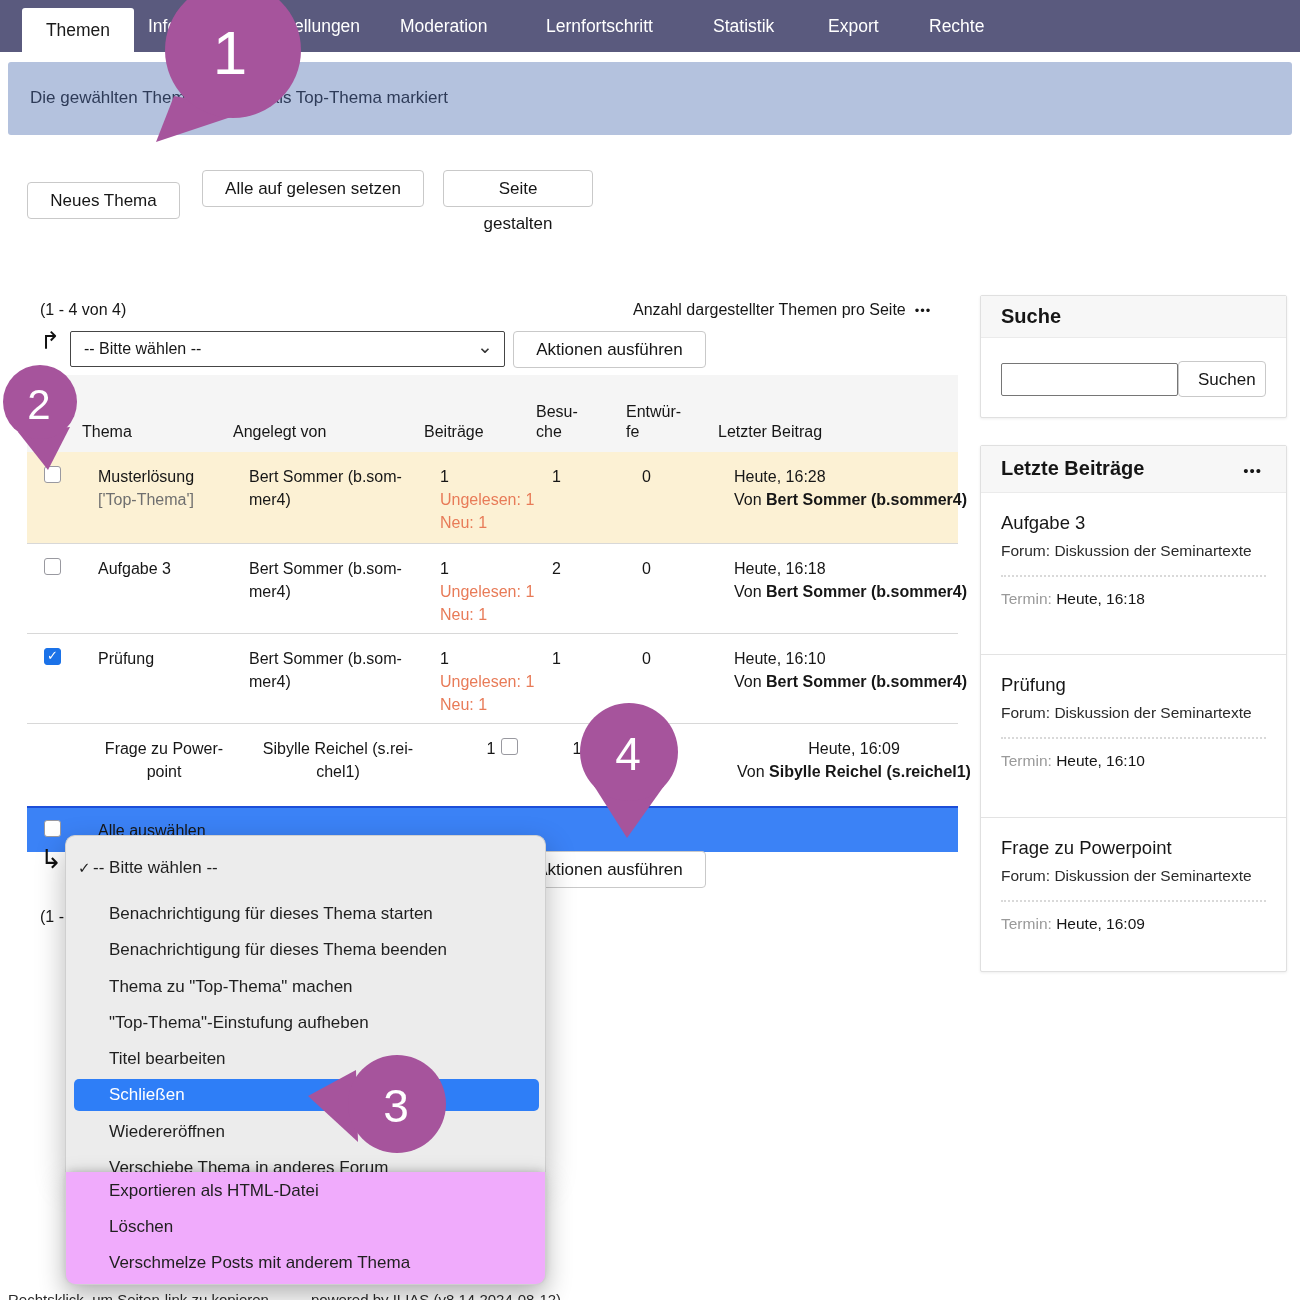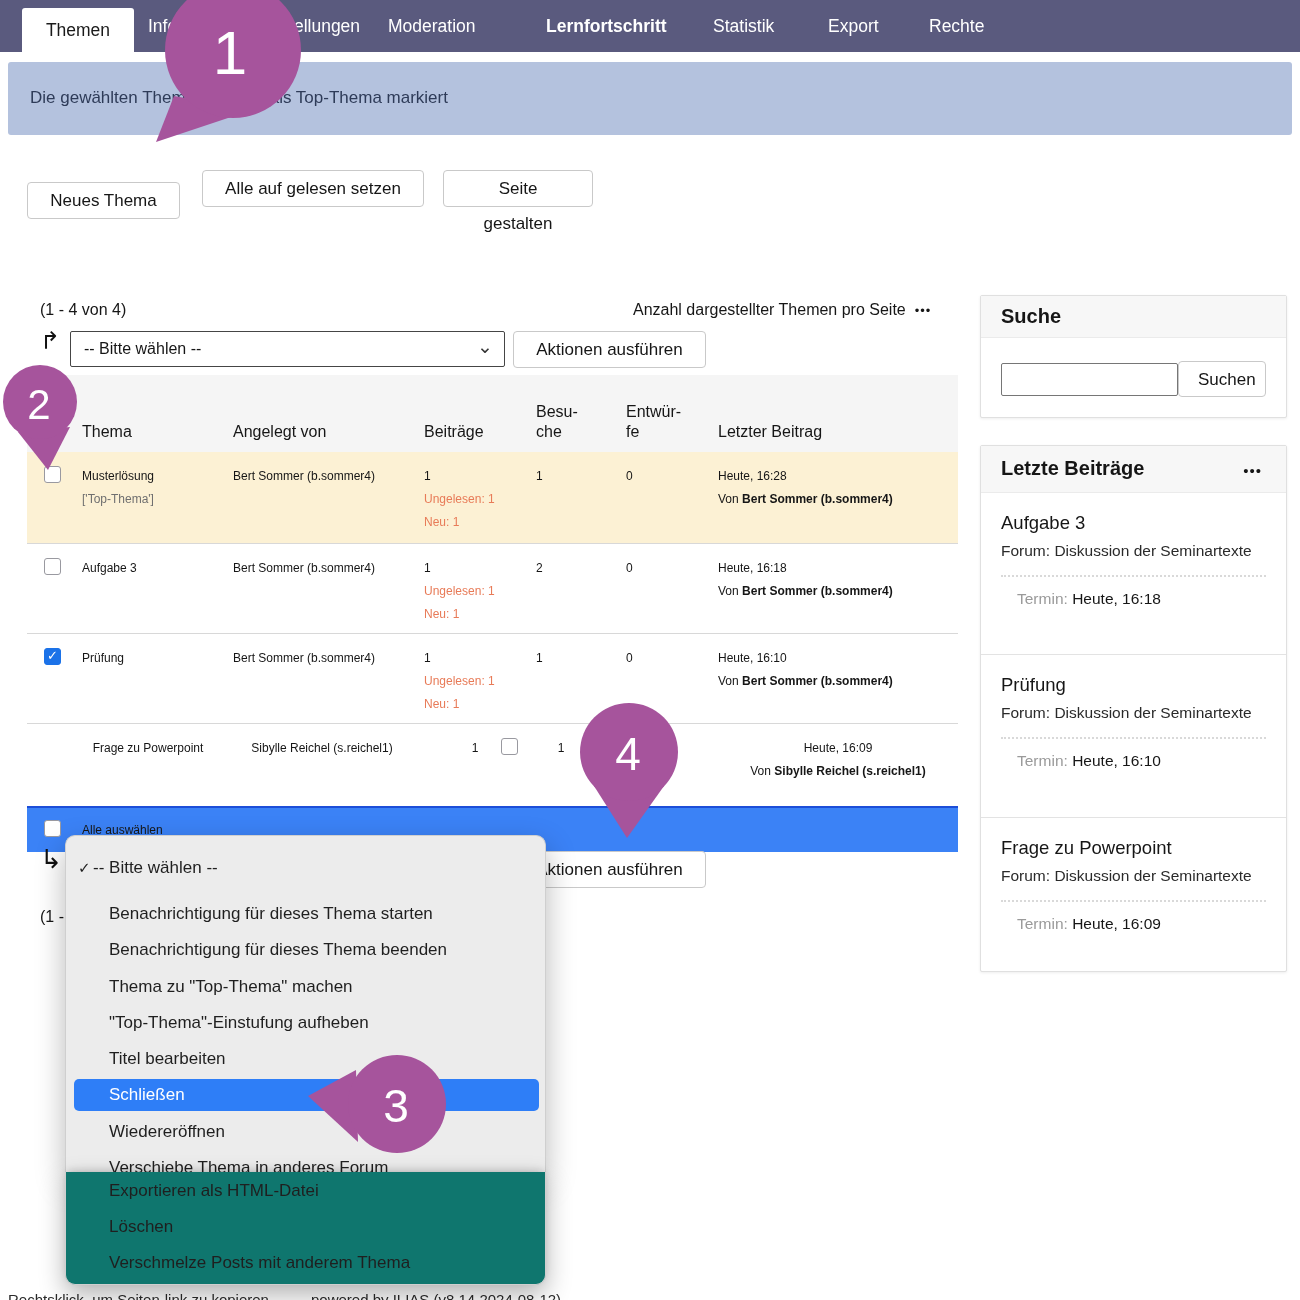--- a/index.html
+++ b/index.html
@@ -31,21 +31,21 @@
   .sel .val { position:absolute; left:13px; top:0; }
   .sel .chev { position:absolute; right:11px; top:-2px; font-size:19px; color:#333; }
   .flowarrow { position:absolute; font-size:24px; color:#111; }
 
   
   .thead { position:absolute; left:27px; top:375px; width:931px; height:77px; background:#f5f5f5; }
   .h { position:absolute; bottom:10px; font-size:16px; line-height:20px; color:#161616; }
   .t-row { position:absolute; left:27px; width:931px; background:#fff; }
   .t-row.hl { background:#fcf1d4; }
   .t-row.bline { border-top:1px solid #d8d8d8; }
-  .c { position:absolute; font-size:12px; line-height:23px; color:#161616; }
+  .c { position:absolute; font-size:16px; line-height:23px; color:#161616;margin-left:16px; }
   .x-cb     { left:17px;  }
   .x-topic  { left:55px;  width:132px; }
   .x-author { left:206px; width:178px; }
   .x-posts  { left:397px; width:102px; }
   .x-visits { left:509px; width:50px;  }
   .x-drafts { left:599px; width:60px;  }
   .x-last   { left:691px; width:240px; }
   .tag { color:#6f6f6f; }
   .orange { color:#e87b58; }
   .bname { font-weight:600; }
@@ -55,21 +55,21 @@
   .cb.checked { background:#1b72e8; border-color:#1b72e8; }
   .cb.checked::after { content:"✓"; position:absolute; left:2px; top:-1px; color:#fff; font-size:13px; font-weight:700; }
 
   .selall { position:absolute; left:27px; top:806px; width:931px; height:46px; background:#3b82f6; border-top:2px solid #1d4ed8; }
 
   
   .dd-panel { position:absolute; left:65px; top:835px; width:481px; height:450px; z-index:20; }
   .dd-upper { position:absolute; left:0; top:0; width:481px; height:337px; background:#ececec;
               border:1px solid #cfcfcf; border-bottom:none; border-radius:10px 10px 0 0; overflow:hidden;
               box-shadow:0 12px 30px rgba(0,0,0,.28); }
-  .dd-lower { position:absolute; left:0; top:337px; width:481px; height:113px; background:#0f766e;
+  .dd-lower { position:absolute; left:0; top:337px; width:481px; height:113px; background:#f0abfc;
               border:1px solid #cfcfcf; border-top:none; border-radius:0 0 10px 10px;
               box-shadow:0 10px 26px rgba(0,0,0,.30), 0 -3px 8px -3px rgba(0,0,0,.22); }
   .dd-i { position:absolute; left:43px; height:36px; line-height:36px; font-size:17px; color:#1f1f1f; white-space:nowrap; cursor:pointer; }
   .dd-i.sel0 { left:27px; }
   .dd-check { position:absolute; left:12px; top:14px; height:36px; line-height:36px; font-size:15px; color:#1f1f1f; }
   .dd-i.hl { left:8px; width:465px; top:243px; height:32px; line-height:32px; padding-left:35px;
              background:#2e7ef7; border-radius:5px; color:#fff; }
 
   
   .panel { position:absolute; left:980px; width:307px; background:#fff; border:1px solid #e0e0e0;
@@ -78,40 +78,40 @@
   .panel-title { position:absolute; left:20px; font-size:20px; font-weight:700; color:#161616; }
   .search-input { position:absolute; left:20px; top:67px; width:177px; height:33px; border:1px solid #767676;
                   border-radius:2px; background:#fff; font-family:inherit; font-size:16px; padding:0 8px; }
   .entry { position:absolute; left:0; width:100%; }
   .entry + .entry { border-top:1px solid #e3e3e3; }
   .entry-inner { padding:17px 20px 0 20px; }
   .entry-title { font-size:18.5px; color:#161616; line-height:26px; cursor:pointer; }
   .entry-forum { font-size:15.5px; color:#2a2a2a; line-height:23px; width:258px; margin-top:3px; }
   .entry-dots  { border-top:2px dotted #d9d9d9; margin-top:13px; }
   .entry-date  { font-size:15.5px; line-height:22px; margin-top:11px; }
-  .entry-date .lbl { color:#9a9a9a;margin-left:16px; }
+  .entry-date .lbl { color:#9a9a9a; }
 
   
   .marker { position:absolute; z-index:30; pointer-events:none; }
   .marker text { fill:#fff; font-family:"Liberation Sans",sans-serif; }
 
   .footer { position:absolute; left:8px; top:1291px; width:1100px; display:flex; gap:42px;
             font-size:15px; color:#2a2a2a; white-space:nowrap; }
 </style>
 </head>
 <body>
 
 <div class="page">
 
   <div class="nav">
     <span class="nav-tab active" style="left:22px;">Themen</span>
     <span class="nav-tab" style="left:148px;">Info</span>
     <span class="nav-tab" style="left:255px;">Einstellungen</span>
-    <span class="nav-tab" style="left:388px;">Moderation</span>
-    <span class="nav-tab" style="left:546px;font-weight:bold;">Lernfortschritt</span>
+    <span class="nav-tab" style="left:400px;">Moderation</span>
+    <span class="nav-tab" style="left:546px;">Lernfortschritt</span>
     <span class="nav-tab" style="left:713px;">Statistik</span>
     <span class="nav-tab" style="left:828px;">Export</span>
     <span class="nav-tab" style="left:929px;">Rechte</span>
   </div>
 
   <div class="banner">
     <span>Die gewählten Themen wurden als Top-Thema markiert</span>
   </div>
 
   <button class="btn" style="left:27px;  top:182px; width:153px;">Neues Thema</button>

